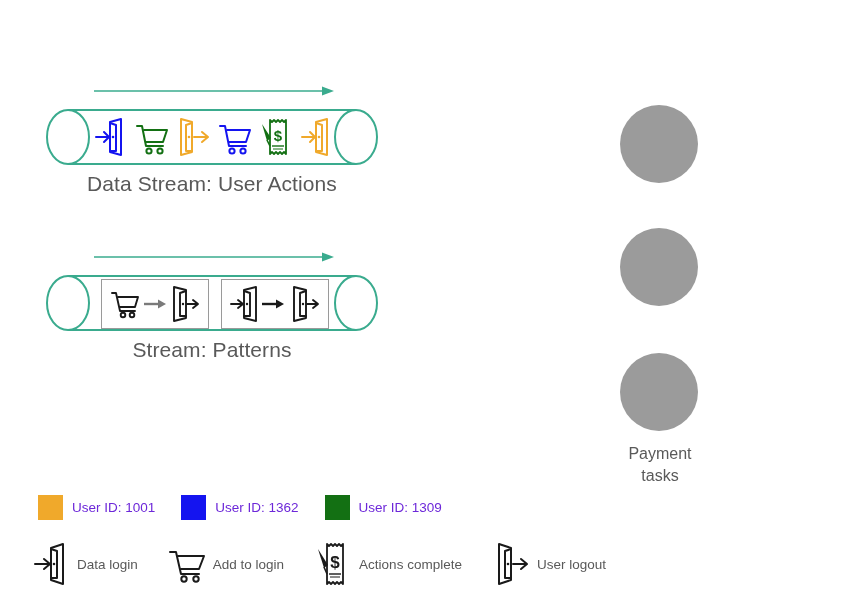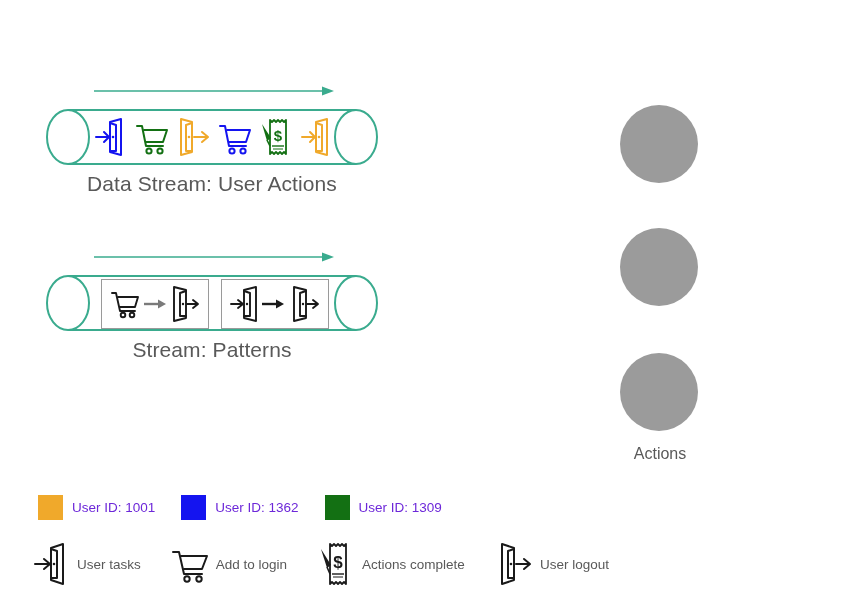--- a/index.html
+++ b/index.html
@@ -286,21 +286,22 @@
     </div>
 
     <div class="stream-caption">Stream: Patterns</div>
   </div>
 
   <div class="op-circle" style="left:620px; top:105px;"></div>
   <div class="op-circle" style="left:620px; top:228px;"></div>
   <div class="op-circle" style="left:620px; top:353px;"></div>
 
   <div class="op-label" style="left:580px; top:443px;">
-    <div>Actions</div>
+    <div>Payment</div>
+    <div>tasks</div>
   </div>
 
   <div class="uid-legend">
 
     <div class="uid-item">
       <span class="uid-swatch" style="background:#f0a92b;"></span>
       <span class="uid-label">User ID: 1001</span>
     </div>
     <span class="uid-gap"></span>
 
@@ -322,21 +323,21 @@
     <div class="act-item">
       <svg class="act-icon" viewBox="0 0 38 48">
         <g fill="none" stroke="#1a1a1a" stroke-width="2" stroke-linejoin="round" stroke-linecap="round">
           <path d="M19 8 L31 4 L31 44 L19 40 Z"></path>
           <path d="M19 9 L25 11 L25 38 L19 38"></path>
           <line x1="3" y1="24" x2="17" y2="24"></line>
           <polyline points="12,19 18,24 12,29"></polyline>
         </g>
         <circle cx="22" cy="24" r="1.3" fill="#1a1a1a"></circle>
       </svg>
-      <span class="act-label">User tasks</span>
+      <span class="act-label">Data login</span>
     </div>
     <span class="act-gap"></span>
 
     <div class="act-item">
       <svg class="act-icon" viewBox="0 0 38 48">
         <g fill="none" stroke="#1a1a1a" stroke-width="2" stroke-linejoin="round" stroke-linecap="round">
           <path d="M2 12 L8 12 L13 34 L31 34"></path>
           <path d="M10 16 L36 16 L31 29 L13 29"></path>
         </g>
         <circle cx="16" cy="39" r="2.7" fill="none" stroke="#1a1a1a" stroke-width="2"></circle>

